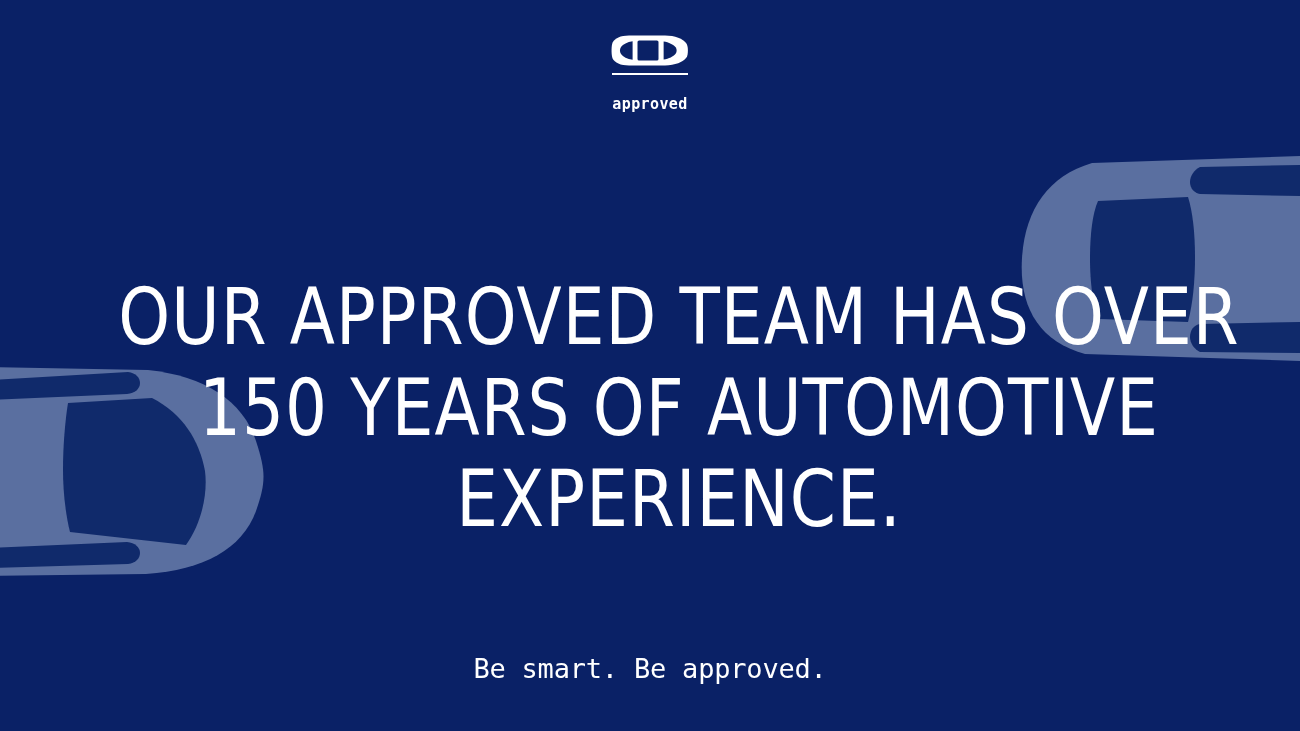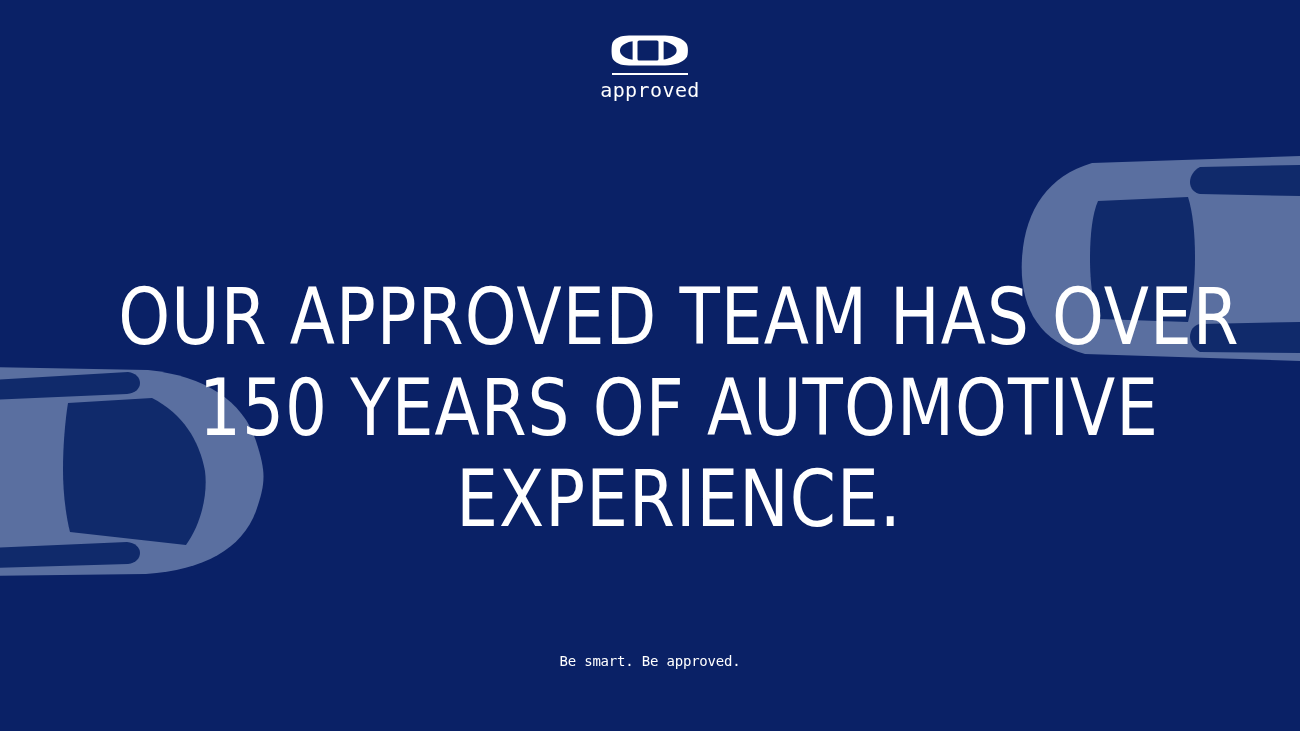--- a/index.html
+++ b/index.html
@@ -36,26 +36,26 @@
     align-items:center;
   }
   #logo-car { display:block; }
   #logo-rule {
     width:76px;
     height:2px;
     background:#ffffff;
     margin-top:6px;
   }
   #logo-word {
-    margin-top:3px;
+    margin-top:20px;
     color:#ffffff;
     font-family:"DejaVu Sans Mono", monospace;
-    font-size:20px;
+    font-size:15px;
     letter-spacing:0.4px;
-    font-weight:400;
+    font-weight:700;
   }
 
   
   #headline {
     position:absolute;
     top:272px;
     left:0;
     width:1300px;
     text-align:center;
     color:#ffffff;
@@ -73,21 +73,21 @@
 
   
   #tagline {
     position:absolute;
     top:653px;
     left:0;
     width:1300px;
     text-align:center;
     color:#ffffff;
     font-family:"DejaVu Sans Mono", monospace;
-    font-size:14px;
+    font-size:27px;
     letter-spacing:-0.2px;
     font-weight:400;
   }
 </style>
 </head>
 <body>
 
 <svg id="bg-graphics" viewBox="0 0 1300 731" width="1300" height="731" xmlns="http://www.w3.org/2000/svg">
 
   <g>

